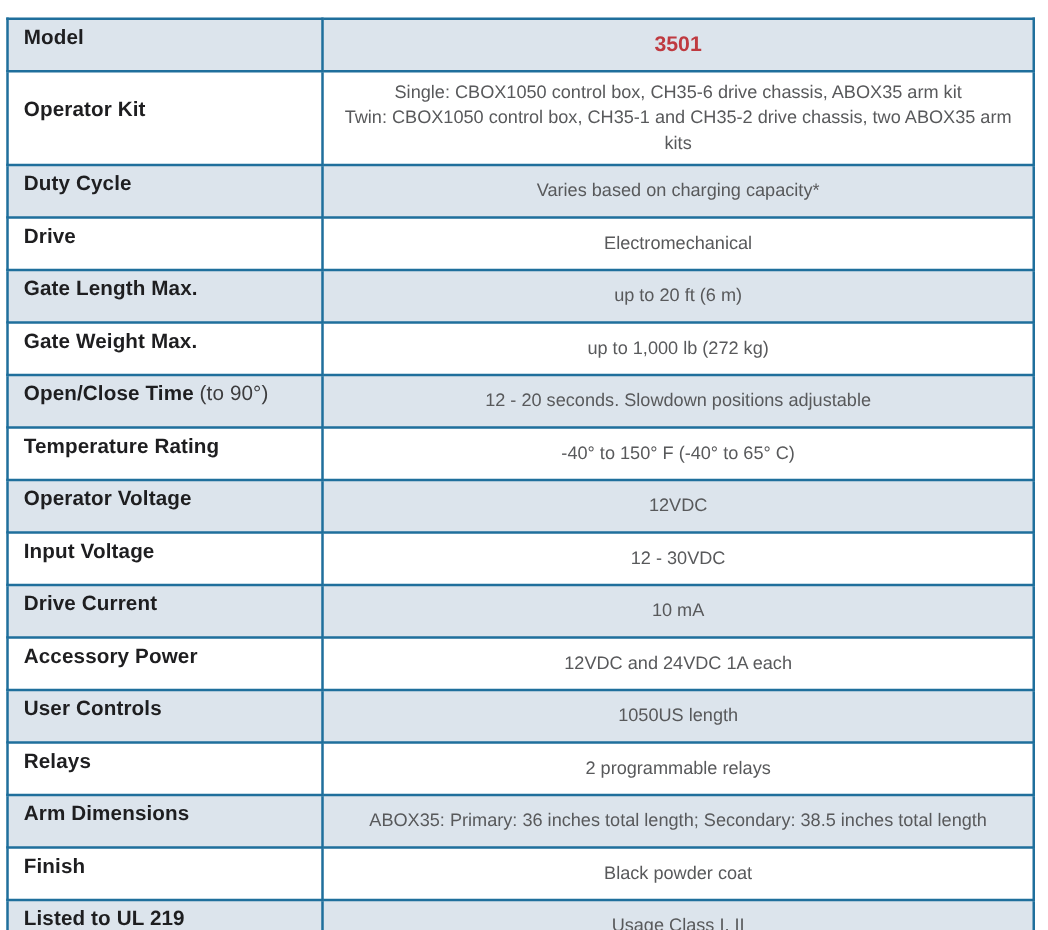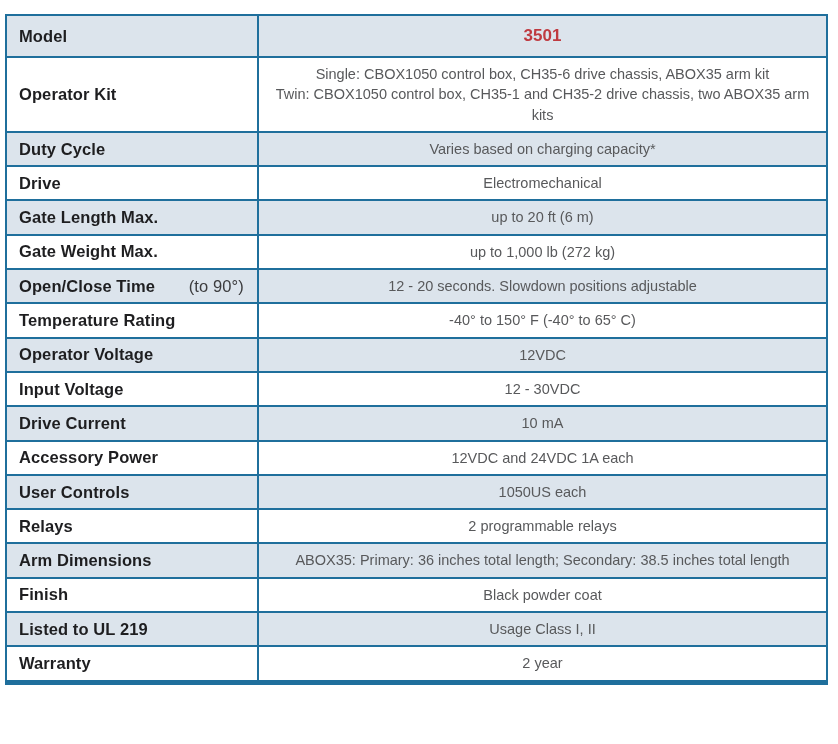--- a/index.html
+++ b/index.html
@@ -29,30 +29,29 @@
   }
   table.spec-table td{
     border:2px solid var(--border);
     vertical-align:middle;
   }
   tr:nth-child(odd) td{background:var(--row-alt);}
   tr:nth-child(even) td{background:var(--row-white);}
   tr:last-child td{border-bottom:5px solid var(--border);}
   td.label-cell{
     width:252px;
-    padding:5px 8px 5px 12px;
+    padding:5px 8px 16px 12px;
     font-size:16.5px;
     font-weight:bold;
     color:var(--label-text);
     letter-spacing:0.1px;
   }
   td.label-cell .lbl-suffix{
     font-weight:normal;
     color:#3c3c3e;
-    margin-left:29px;
   }
   td.value-cell{
     padding:6px 8px;
     text-align:center;
     font-size:14.5px;
     color:var(--value-text);
     line-height:1.4;
     margin-top:16px;
   }
   td.value-cell .value-inner{
@@ -167,21 +166,21 @@
           <td class="value-cell">
             <div class="value-inner">
               <div>12VDC and 24VDC 1A each</div>
             </div>
           </td>
         </tr>
         <tr class="plain-row">
           <td class="label-cell"><span class="lbl-bold">User Controls</span></td>
           <td class="value-cell">
             <div class="value-inner">
-              <div>1050US each</div>
+              <div>1050US length</div>
             </div>
           </td>
         </tr>
         <tr class="plain-row">
           <td class="label-cell"><span class="lbl-bold">Relays</span></td>
           <td class="value-cell">
             <div class="value-inner">
               <div>2 programmable relays</div>
             </div>
           </td>

